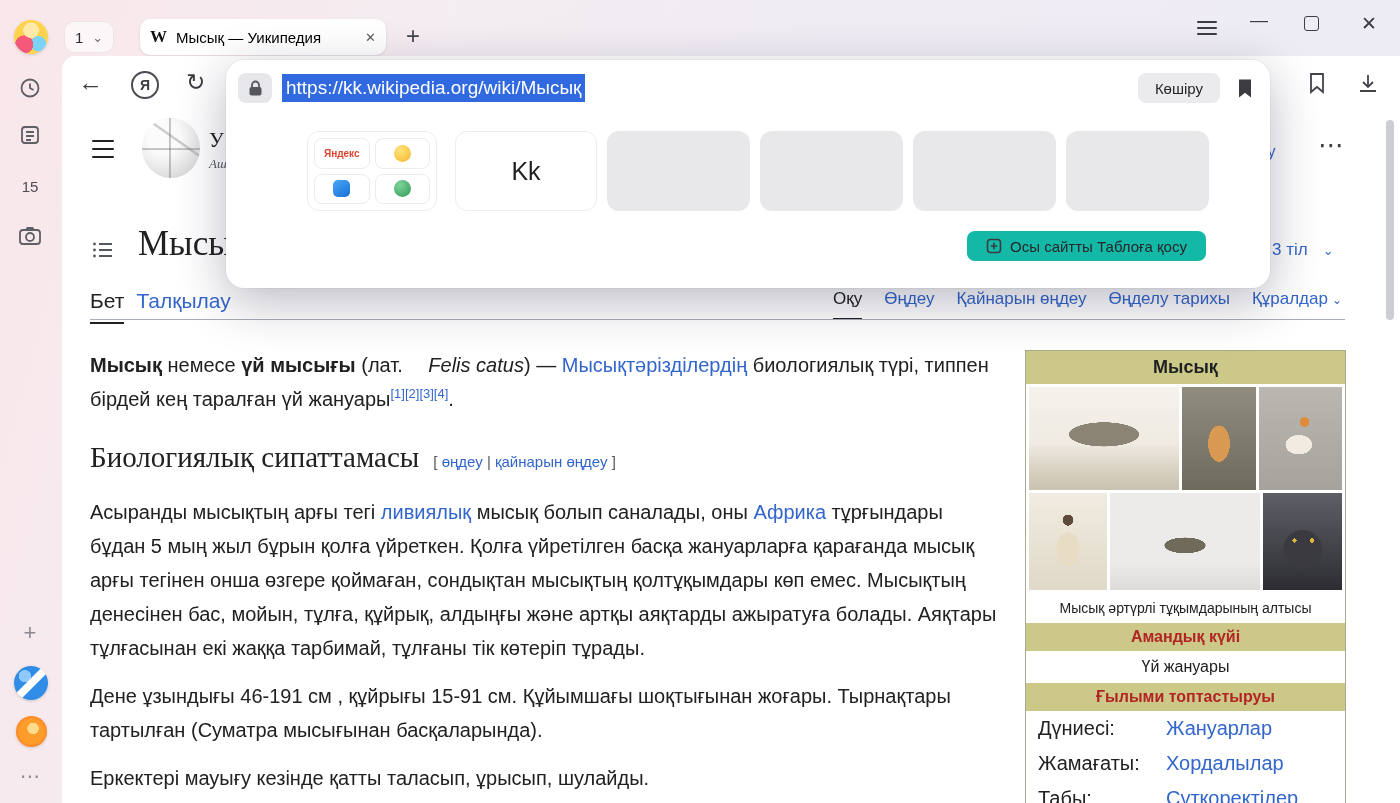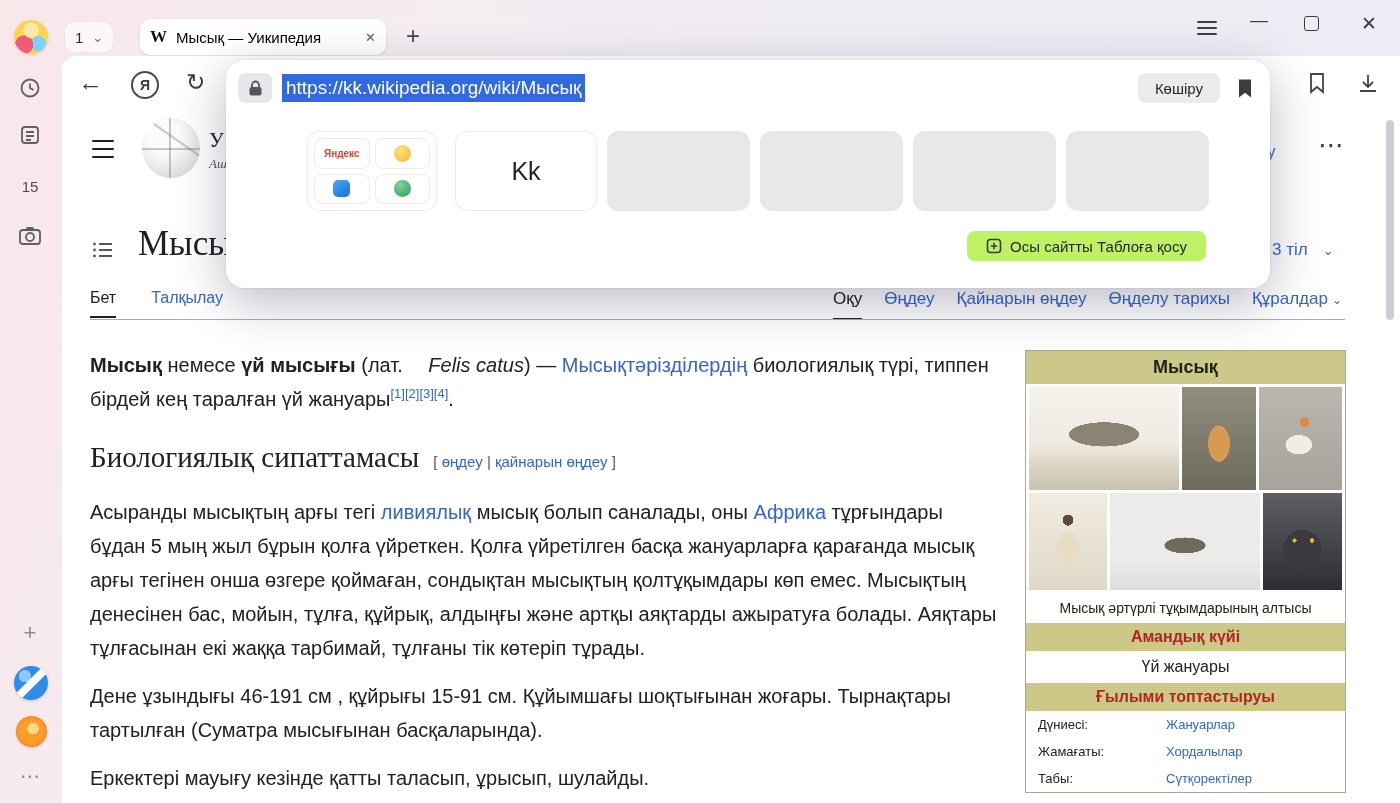--- a/index.html
+++ b/index.html
@@ -90,21 +90,21 @@
     font-size:13px; color:#54595d; margin-top:3px; }
   .wk-login { position:absolute; left:1246px; top:143px; font-size:16px; color:#3366cc; cursor:pointer; }
   .wk-more { position:absolute; left:1318px; top:130px; font-size:26px; color:#3f3f44;
     letter-spacing:1px; cursor:pointer; }
   .wk-contents-btn { position:absolute; left:92px; top:240px; cursor:pointer; }
   .wk-title { position:absolute; left:138px; top:224px; font-size:35px; color:#202122; }
   .wk-lang { position:absolute; left:1272px; top:240px; font-size:17px; color:#3366cc;
     display:flex; gap:15px; align-items:center; cursor:pointer; }
   .wk-lang .chev { font-size:13px; }
 
-  .pg-tabs-left { position:absolute; left:90px; top:289px; display:flex; gap:35px; font-size:16px; }
+  .pg-tabs-left { position:absolute; left:90px; top:289px; display:flex; gap:12px; font-size:21px; }
   .pg-tabs-right { position:absolute; right:58px; top:289px; display:flex; gap:22px; font-size:17px; white-space:nowrap; }
   .pg-tab { cursor:pointer; padding-bottom:9px; color:#3366cc; }
   .pg-tab.active { color:#202122; border-bottom:2px solid #202122; }
   .pg-tab .chev { font-size:12px; margin-left:4px; }
   .tabs-rule { position:absolute; left:90px; right:55px; top:319px; border-bottom:1px solid #a7adb5; }
 
   .article { position:absolute; left:90px; top:348px; width:912px; font-size:20px;
     line-height:34px; color:#202122; }
   .article p { margin-bottom:14px; }
   .article a, .blue { color:#3366cc; cursor:pointer; text-decoration:none; }
@@ -145,21 +145,21 @@
       linear-gradient(180deg,#ecebe9 0 70%, #dddcd9 100%); }
   .cat6 { background:
       radial-gradient(circle 3px at 40% 49%, #d8b93a 0 70%, transparent 71%),
       radial-gradient(circle 3px at 62% 49%, #d8b93a 0 70%, transparent 71%),
       radial-gradient(circle 32px at 50% 58%, #3a3a40 0 60%, transparent 61%),
       linear-gradient(180deg,#5e5e66,#2d2d33); }
   .ib-caption { text-align:center; font-size:14px; padding:7px 6px; color:#202122; }
   .ib-sec { background:#cbc888; color:#b32424; font-weight:bold; text-align:center;
     font-size:16px; padding:5px 4px; }
   .ib-status { text-align:center; font-size:16px; padding:7px 4px; }
-  .ib-row { display:flex; padding:6px 12px; font-size:13px; }
+  .ib-row { display:flex; padding:6px 12px; font-size:20px; }
   .ib-row .lbl { width:128px; color:#202122; }
   .ib-row .val { color:#3366cc; cursor:pointer; }
 
   
   .omnibox { position:absolute; left:226px; top:60px; width:1044px; height:228px; z-index:50;
     background:#fff; border-radius:18px;
     box-shadow:0 14px 50px rgba(25,25,60,.30), 0 0 0 1px rgba(0,0,0,.04); }
   .url-row { position:absolute; left:12px; top:12px; right:16px; height:32px;
     display:flex; align-items:center; }
   .lock-chip { width:34px; height:30px; background:#e7e7eb; border-radius:8px;
@@ -177,21 +177,21 @@
   .mini-ya { color:#e0442e; font-weight:bold; font-size:10px; }
   .dot { border-radius:50%; width:17px; height:17px; }
   .dot.yellow { background:radial-gradient(circle at 35% 30%, #ffe27a, #f4b82e); }
   .dot.blue  { border-radius:5px; background:linear-gradient(145deg,#4aa8f5,#1670d8); }
   .dot.green { background:radial-gradient(circle at 35% 30%, #7fd49b, #2e9a53); }
   .tile.kk { width:142px; background:#fff; border:1px solid #ececee; margin-right:10px;
     display:flex; align-items:center; justify-content:center; font-size:25px; color:#222; }
   .tile.empty { width:143px; background:#e8e8ea; margin-right:10px; }
   .tile.empty:last-child { margin-right:0; }
   .add-tablo { position:absolute; left:741px; top:171px; width:239px; height:30px;
-    background:#bef264; border-radius:8px; display:flex; align-items:center; justify-content:center;
+    background:#14b8a6; border-radius:8px; display:flex; align-items:center; justify-content:center;
     gap:8px; font-size:15px; color:#26262b; cursor:pointer; }
 
   svg { display:block; }
 </style>
 </head>
 <body>
 
 <div class="avatar"></div>
 
 <div class="tab-counter">

